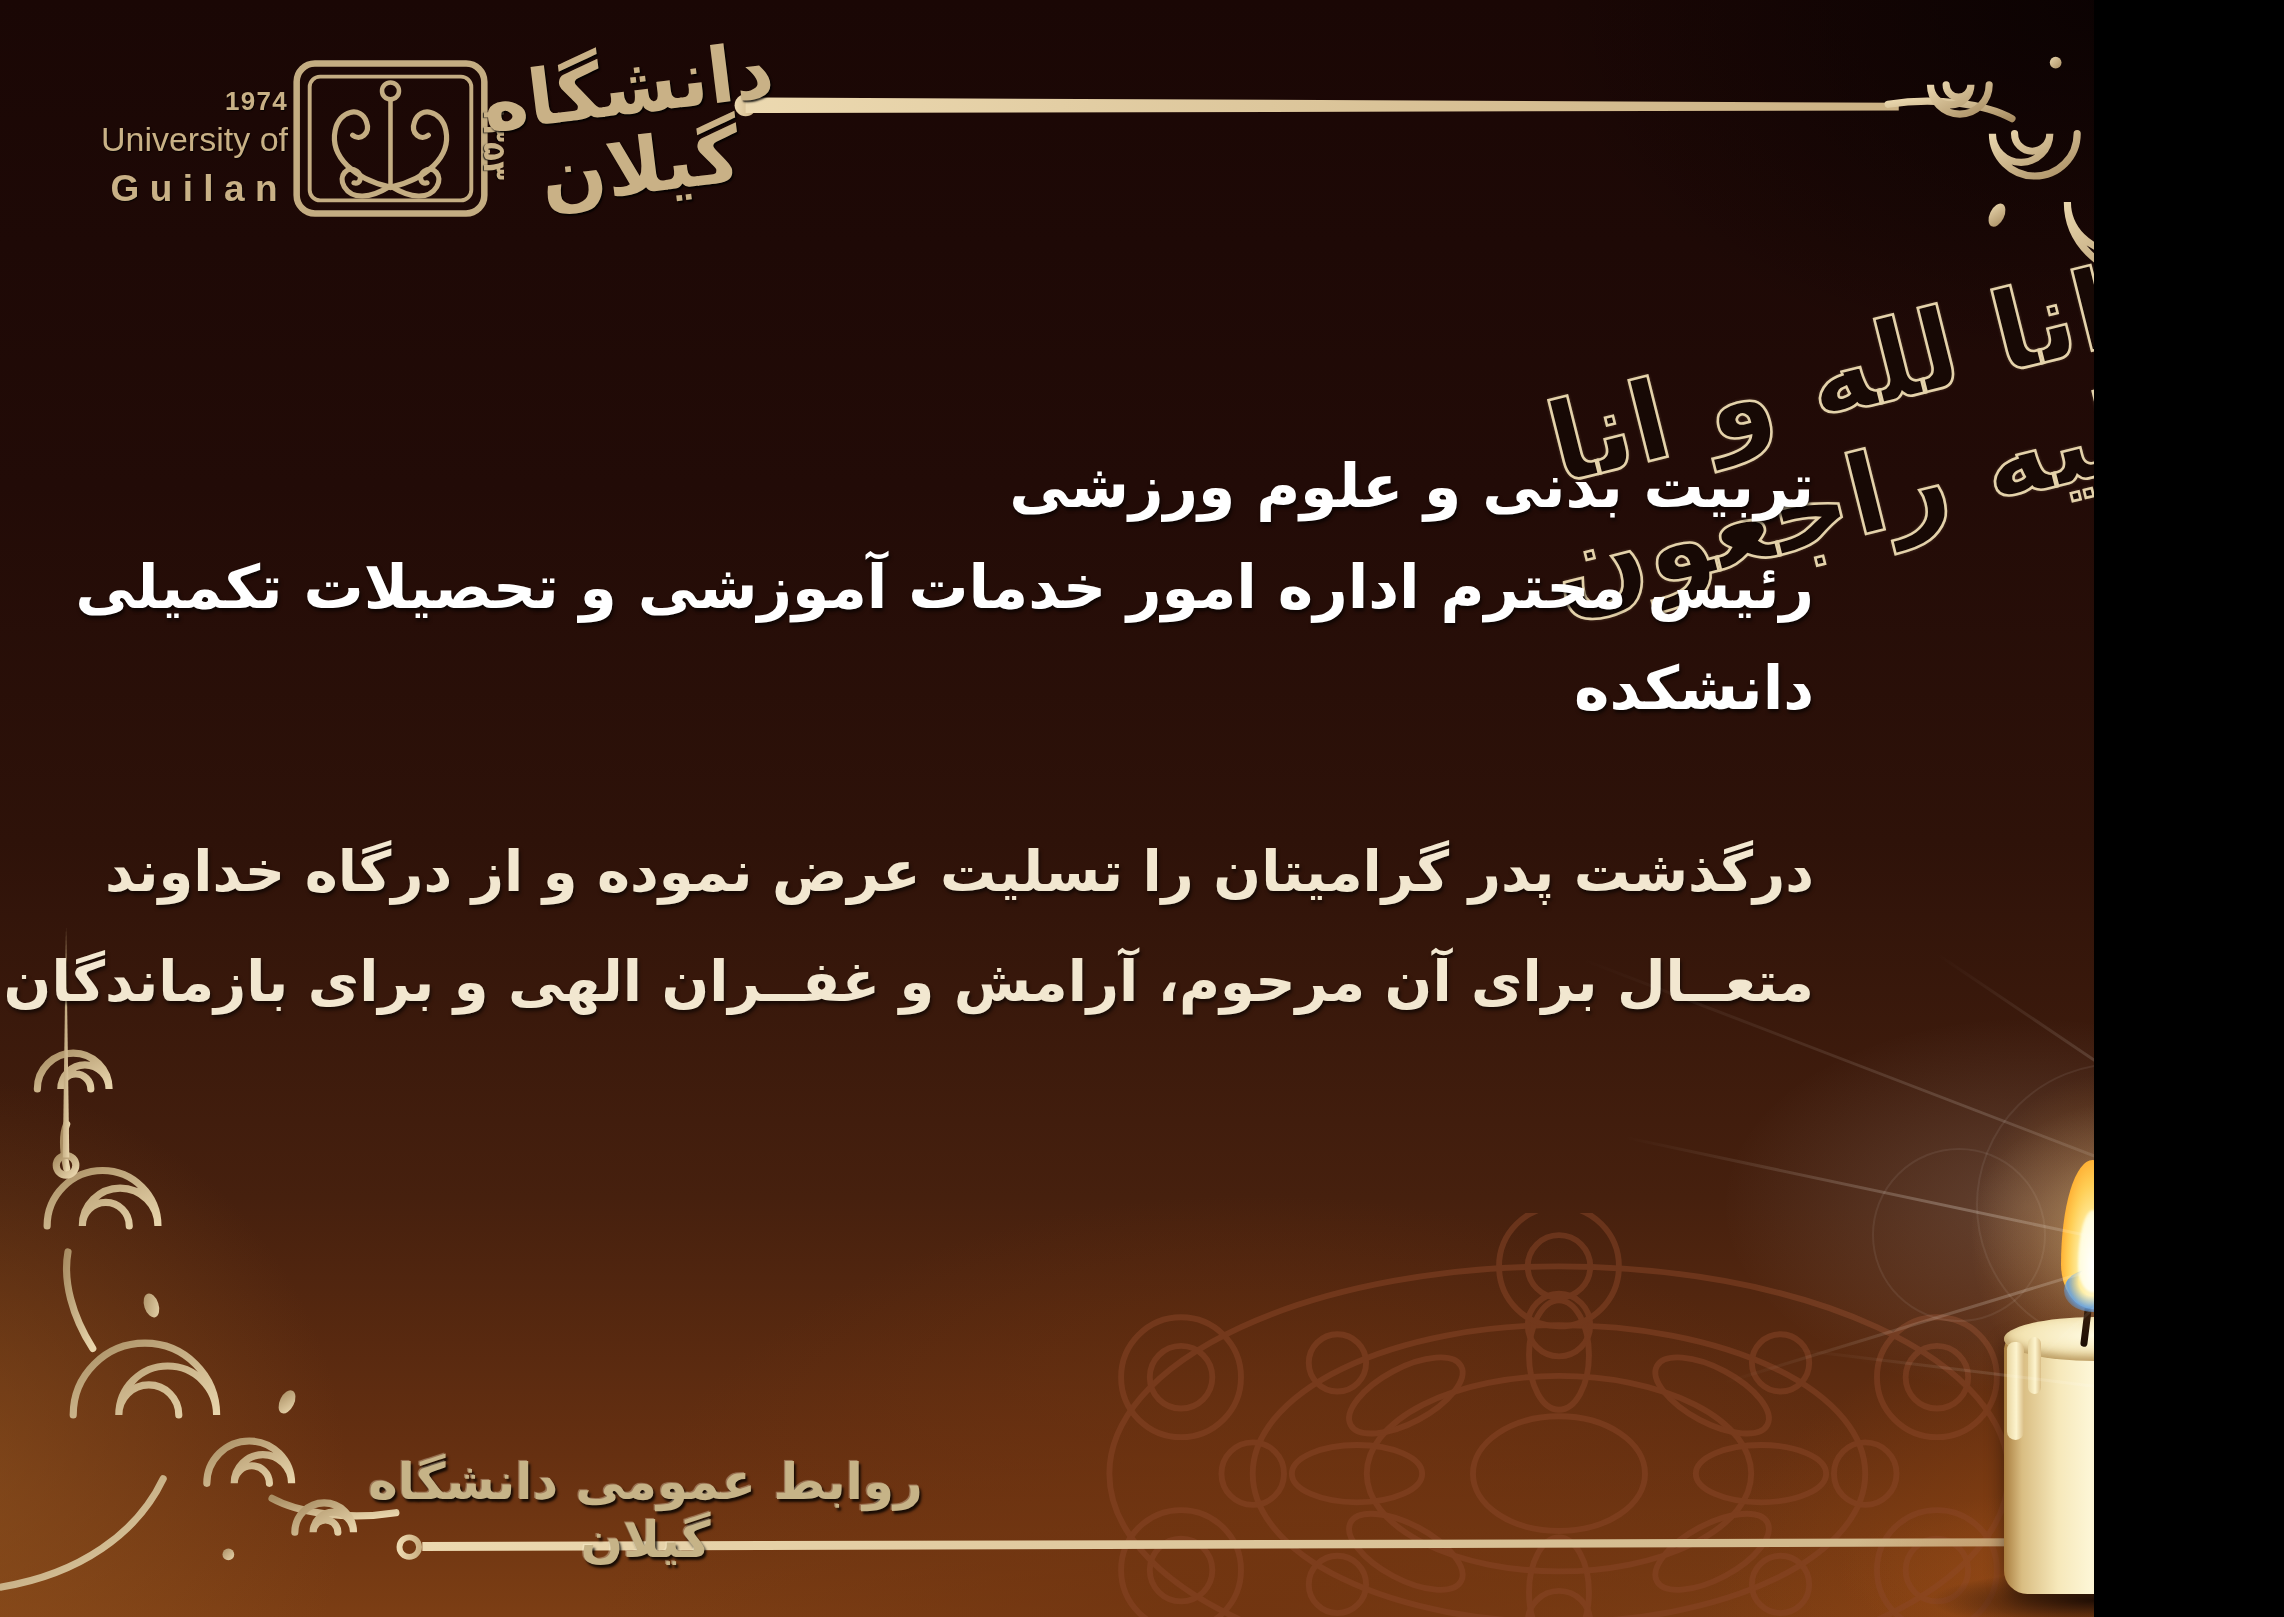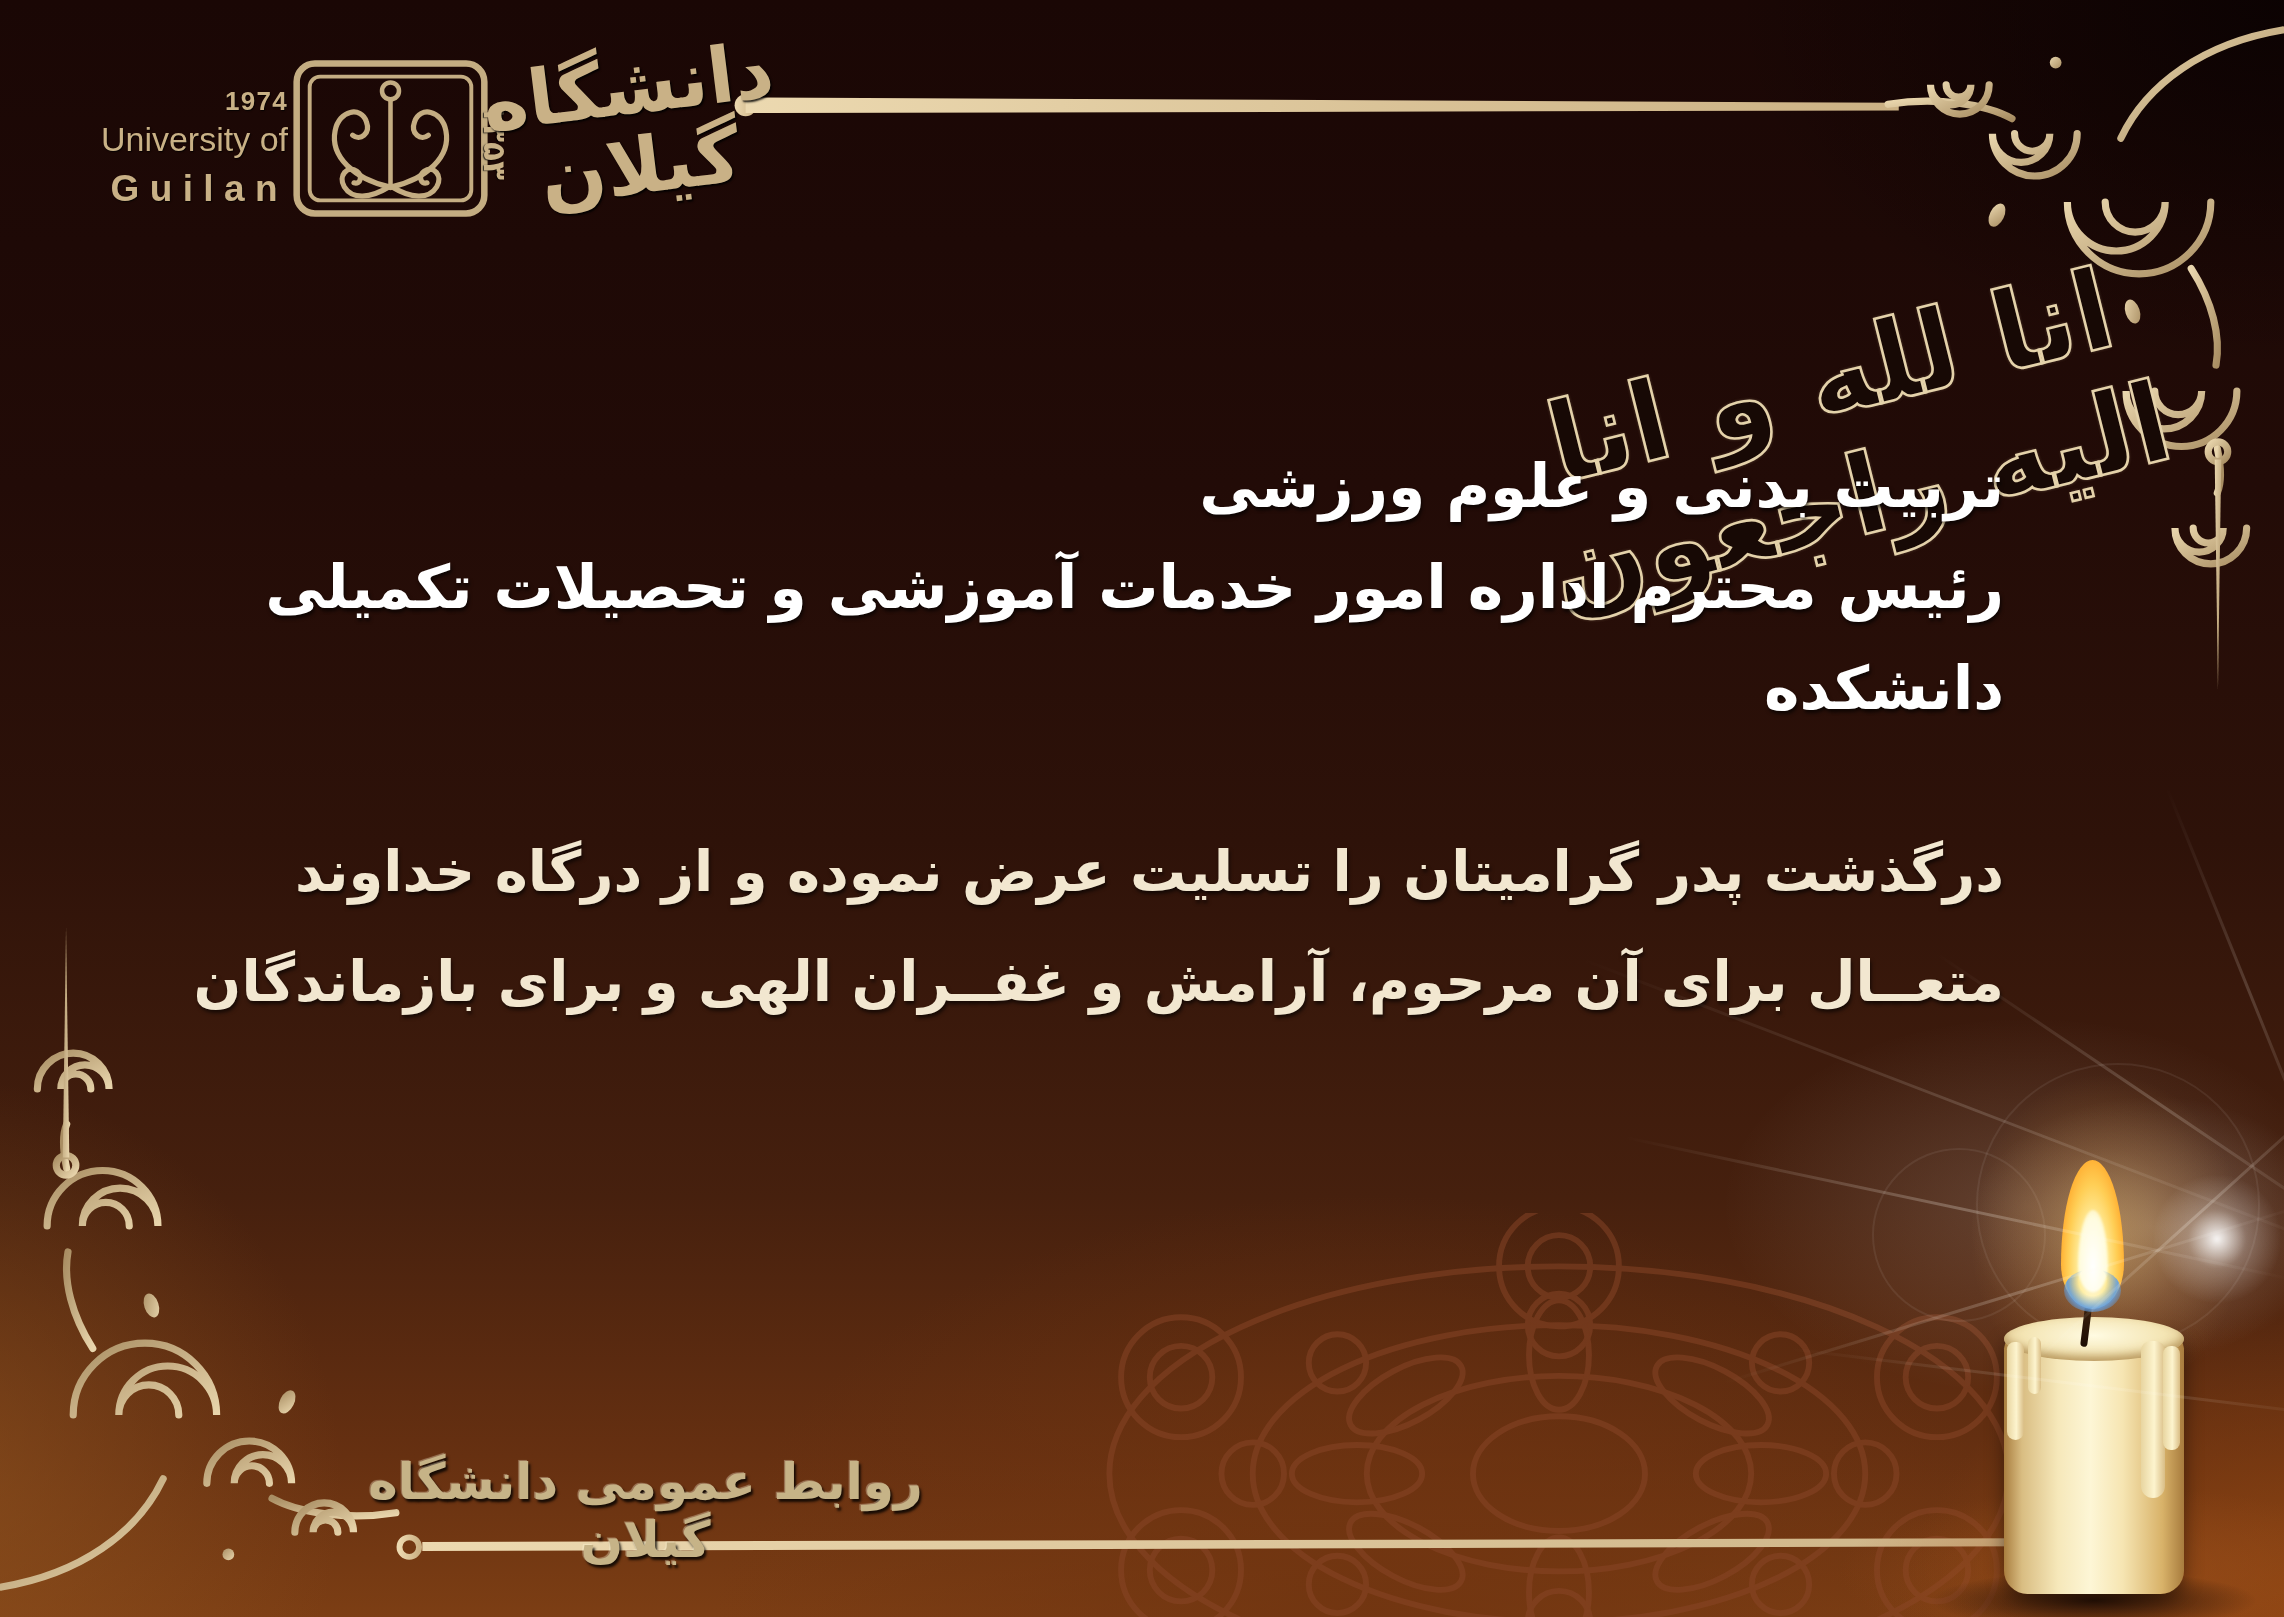--- a/index.html
+++ b/index.html
@@ -1,24 +1,25 @@
 <!DOCTYPE html>
 <html lang="fa" style="font-size:10.4px"><head>
 <meta charset="utf-8">
 <style>
   html,body{margin:0;padding:0;background:#000;}
   .stage{
-    position:relative;width:2284px;height:1617px;overflow:hidden;
+    position:relative;width:2064px;height:1617px;overflow:hidden;
     font-family:"DejaVu Sans",sans-serif;
     background:
       radial-gradient(587px 457px at 101% 101%, rgba(150,72,18,.75), rgba(150,72,18,0) 70%),
       radial-gradient(913px 587px at 60% 100%, rgba(112,52,16,.85), rgba(112,52,16,0) 72%),
       radial-gradient(587px 587px at -3% 92%, rgba(150,90,34,.55), rgba(150,90,34,0) 70%),
       radial-gradient(783px 522px at 100% 0%, rgba(10,2,2,.9), rgba(10,2,2,0) 70%),
       linear-gradient(180deg,#1a0705 0%,#220b07 30%,#2e1209 52%,#46200e 74%,#663011 90%,#7c3e14 100%);
+    padding-left: 30px;
   }
   .abs{position:absolute;}
   
   .logo-en{color:#c9b186;text-align:right;font-family:"Liberation Sans","DejaVu Sans",sans-serif;}
   .logo-year{left:117px;top:86px;width:171px;font-size:26px;font-weight:bold;letter-spacing:1.3px;text-shadow:0.7px 1.3px 1.3px rgba(0,0,0,.8);}
   .logo-line1{left:60px;top:120px;width:228px;font-size:34px;text-shadow:0.7px 1.3px 1.3px rgba(0,0,0,.8);}
   .logo-line2{left:60px;top:168px;width:228px;font-size:37px;font-weight:bold;letter-spacing:10.4px;text-shadow:0.7px 1.3px 1.3px rgba(0,0,0,.8);}
   .logo-year-fa{left:457px;top:124px;font-size:31px;font-weight:bold;color:#c9b186;transform:rotate(90deg);transform-origin:center;text-shadow:0.7px 0.7px 1.3px rgba(0,0,0,.8);}
   .logo-name-fa{left:492px;top:47px;width:287px;font-size:77px;font-weight:bold;color:#c9b186;text-align:center;line-height:1.04;transform:rotate(-7deg);text-shadow:1.3px 2px 2px rgba(0,0,0,.85);}
   

